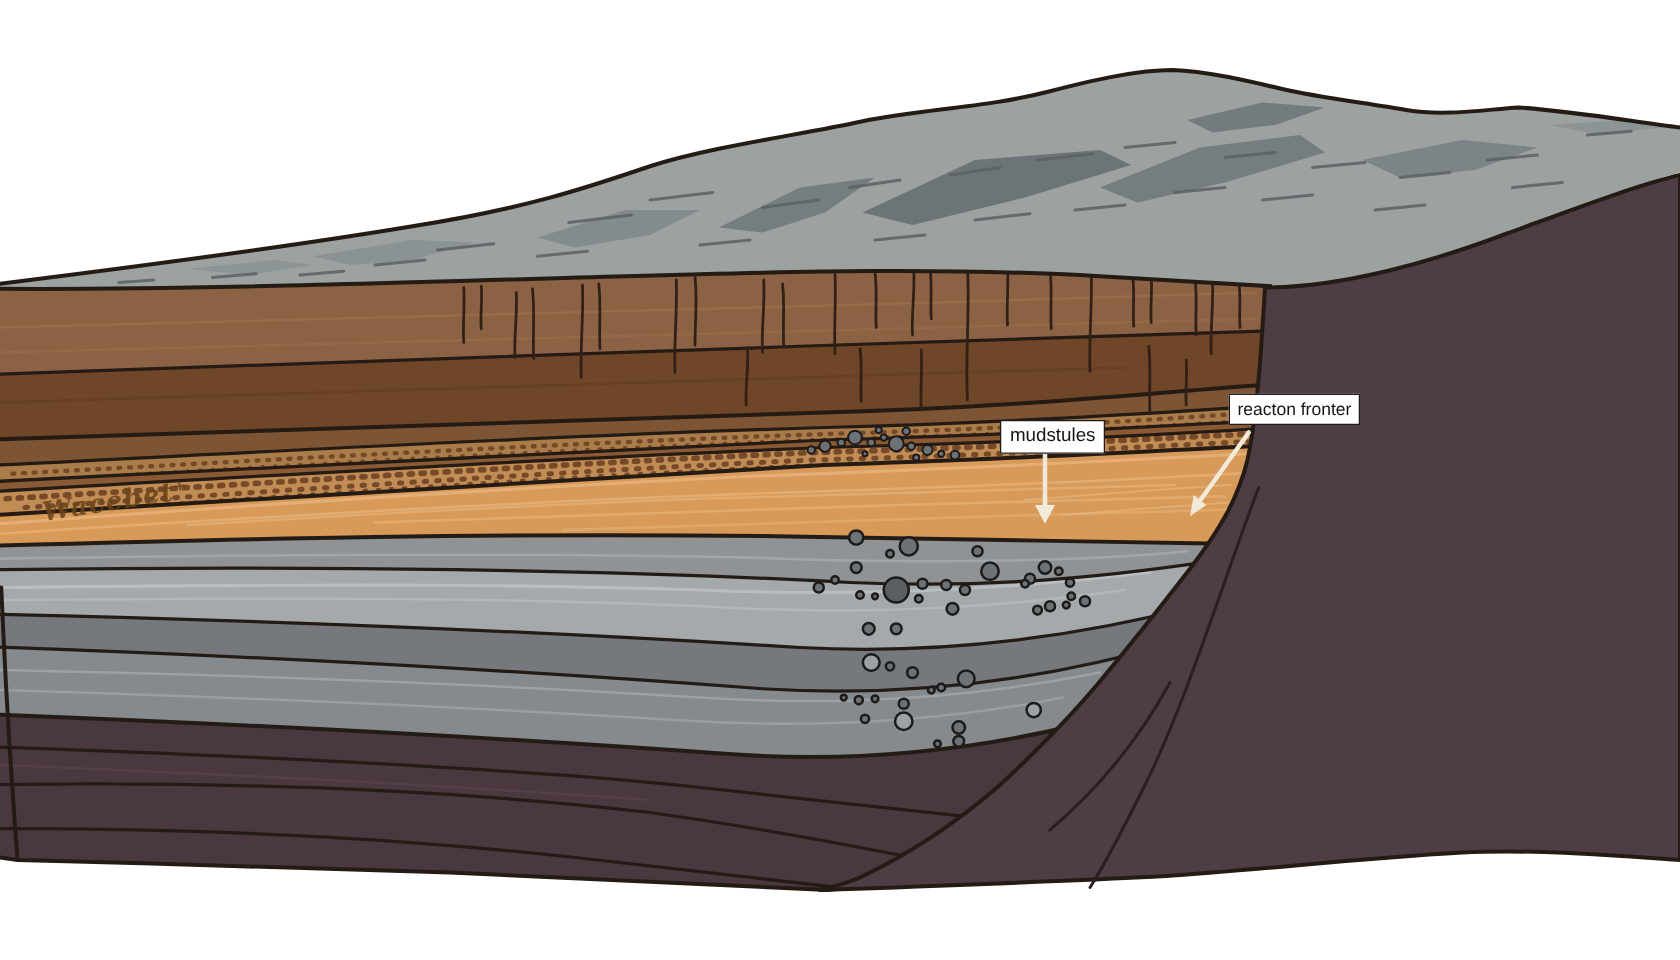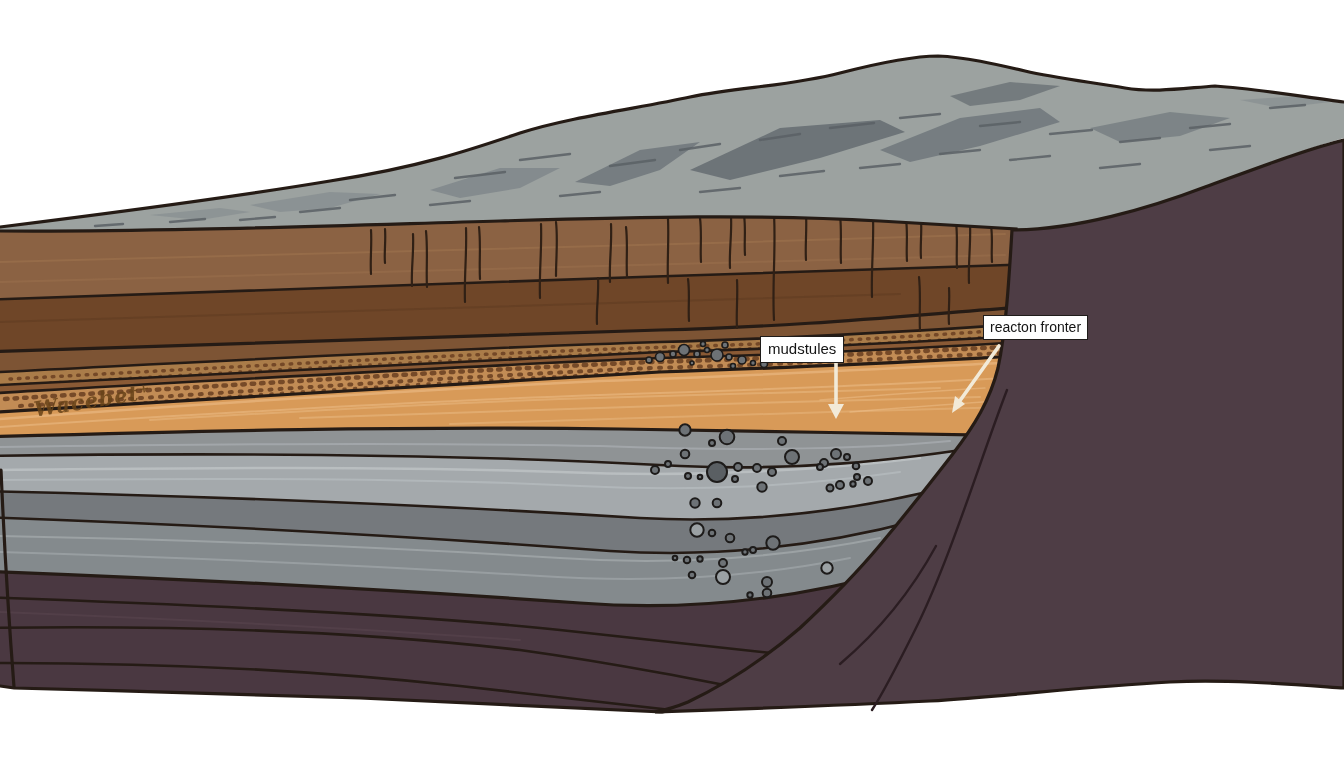--- a/index.html
+++ b/index.html
@@ -237,18 +237,18 @@
   </g>
 
   <g>
     <path class="arrow" d="M836,361 L836,407"></path>
     <polygon class="arrowHead" points="828,404 844,404 836,419"></polygon>
     <path class="arrow" d="M999,346 L959,402"></path>
     <polygon class="arrowHead" points="952,413 965,404 955,396"></polygon>
   </g>
 </svg>
 
-<div class="anno" style="left:760px;top:336px;">mudstules</div>
+<div class="anno" style="left:800px;top:336px;">mudstules</div>
 <div class="anno small" style="left:983px;top:315px;">reacton fronter</div>
 
 <div class="sig">Wacebet⁺</div>
 
 </div>
 
 </body></html>

